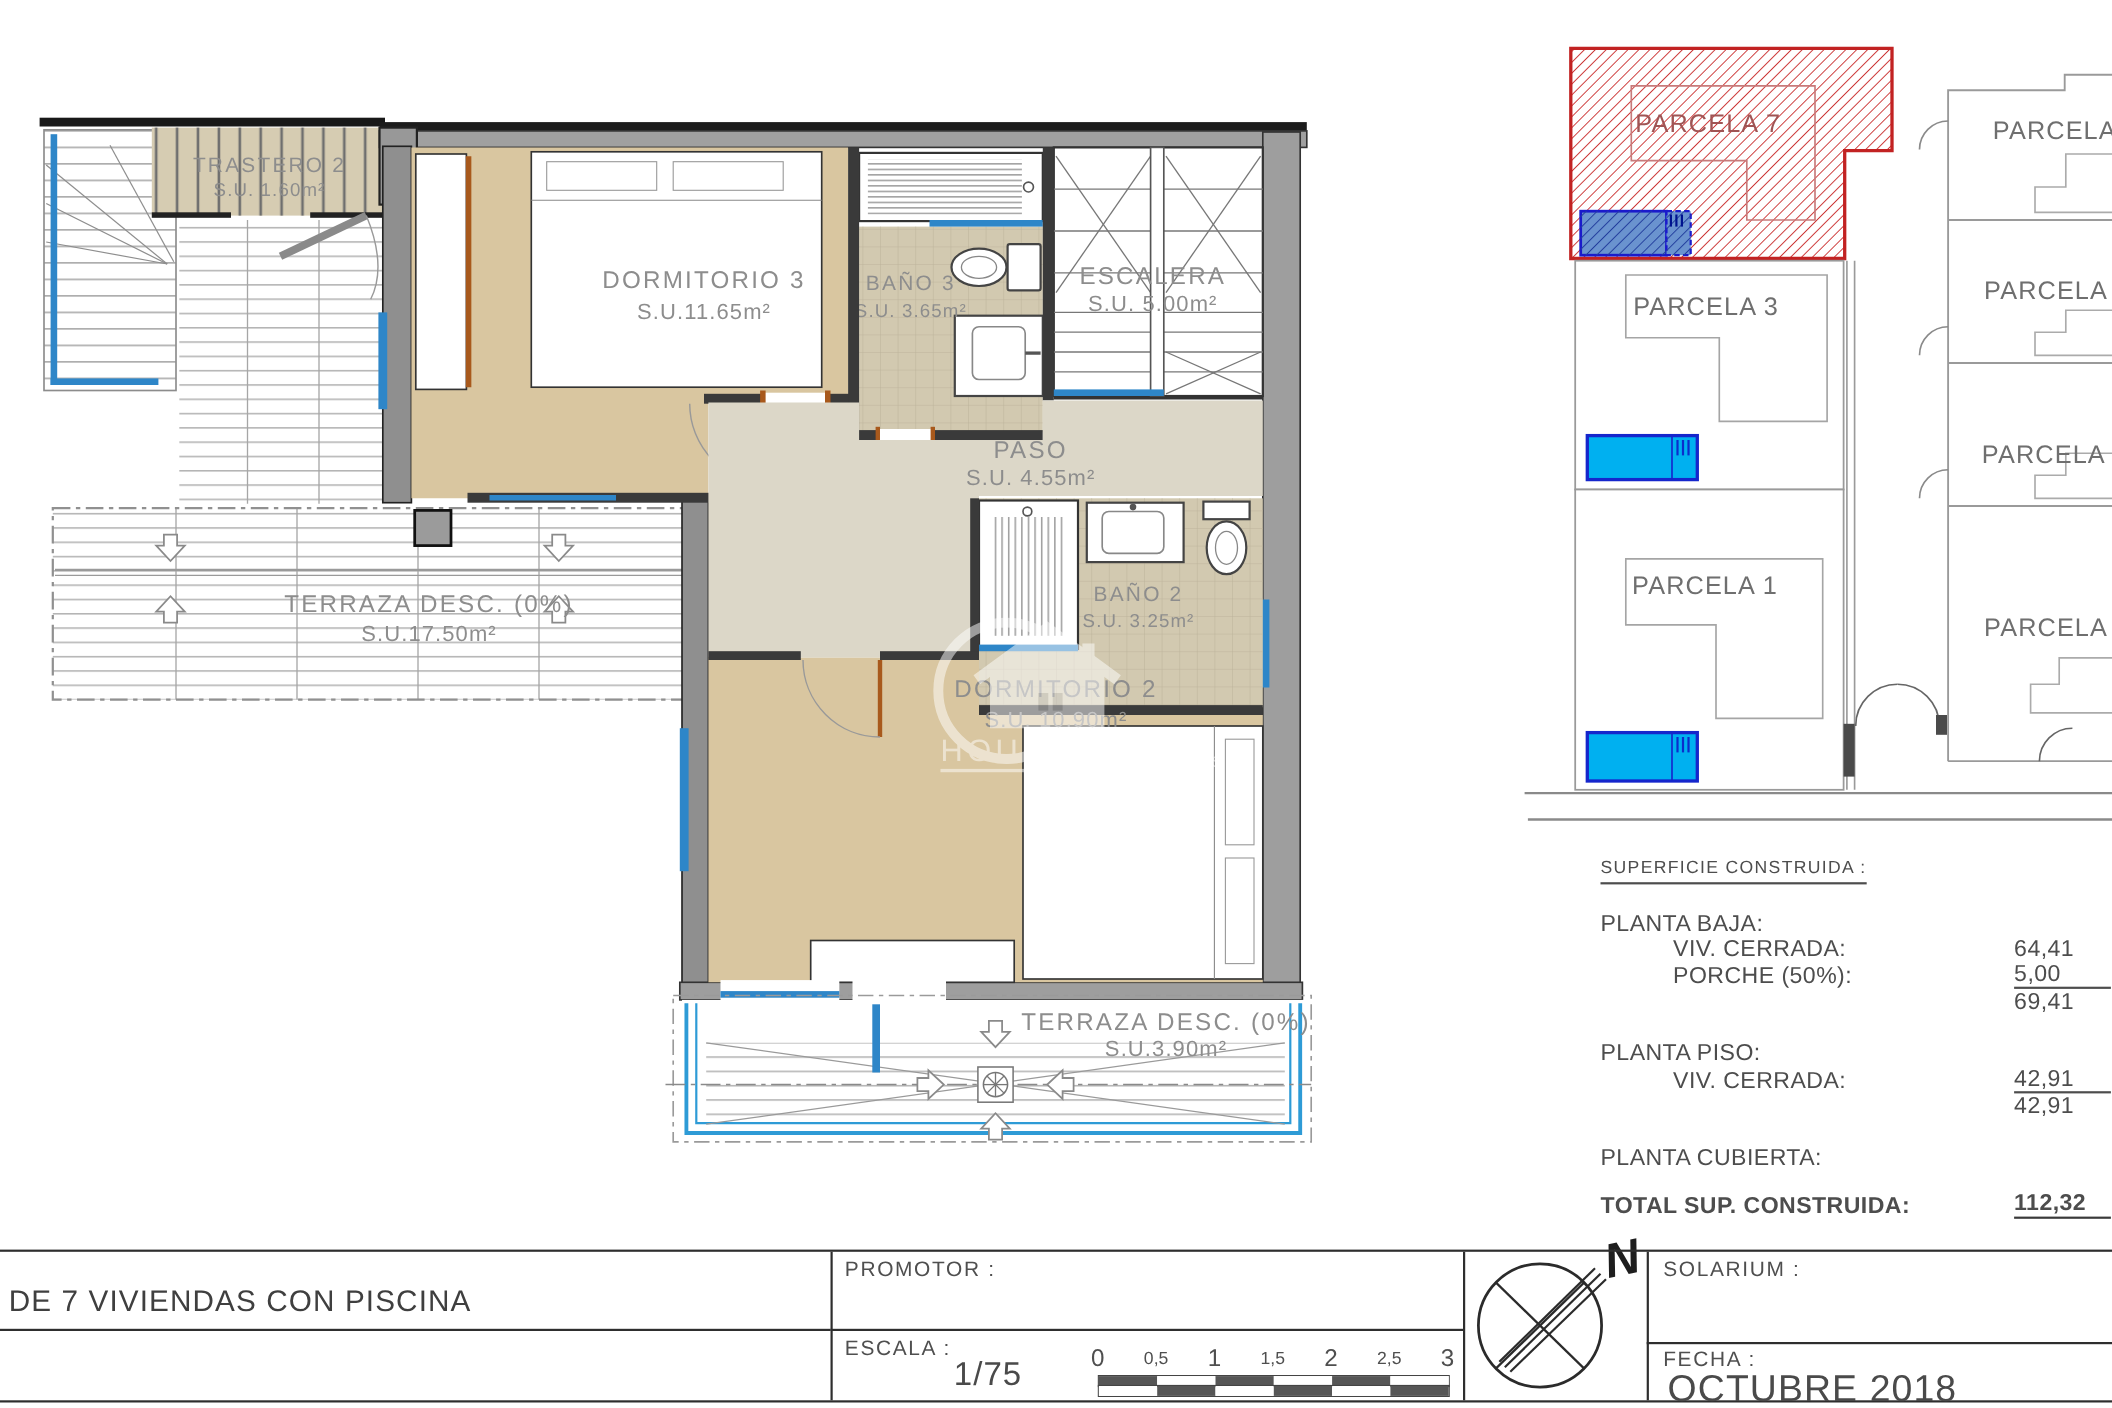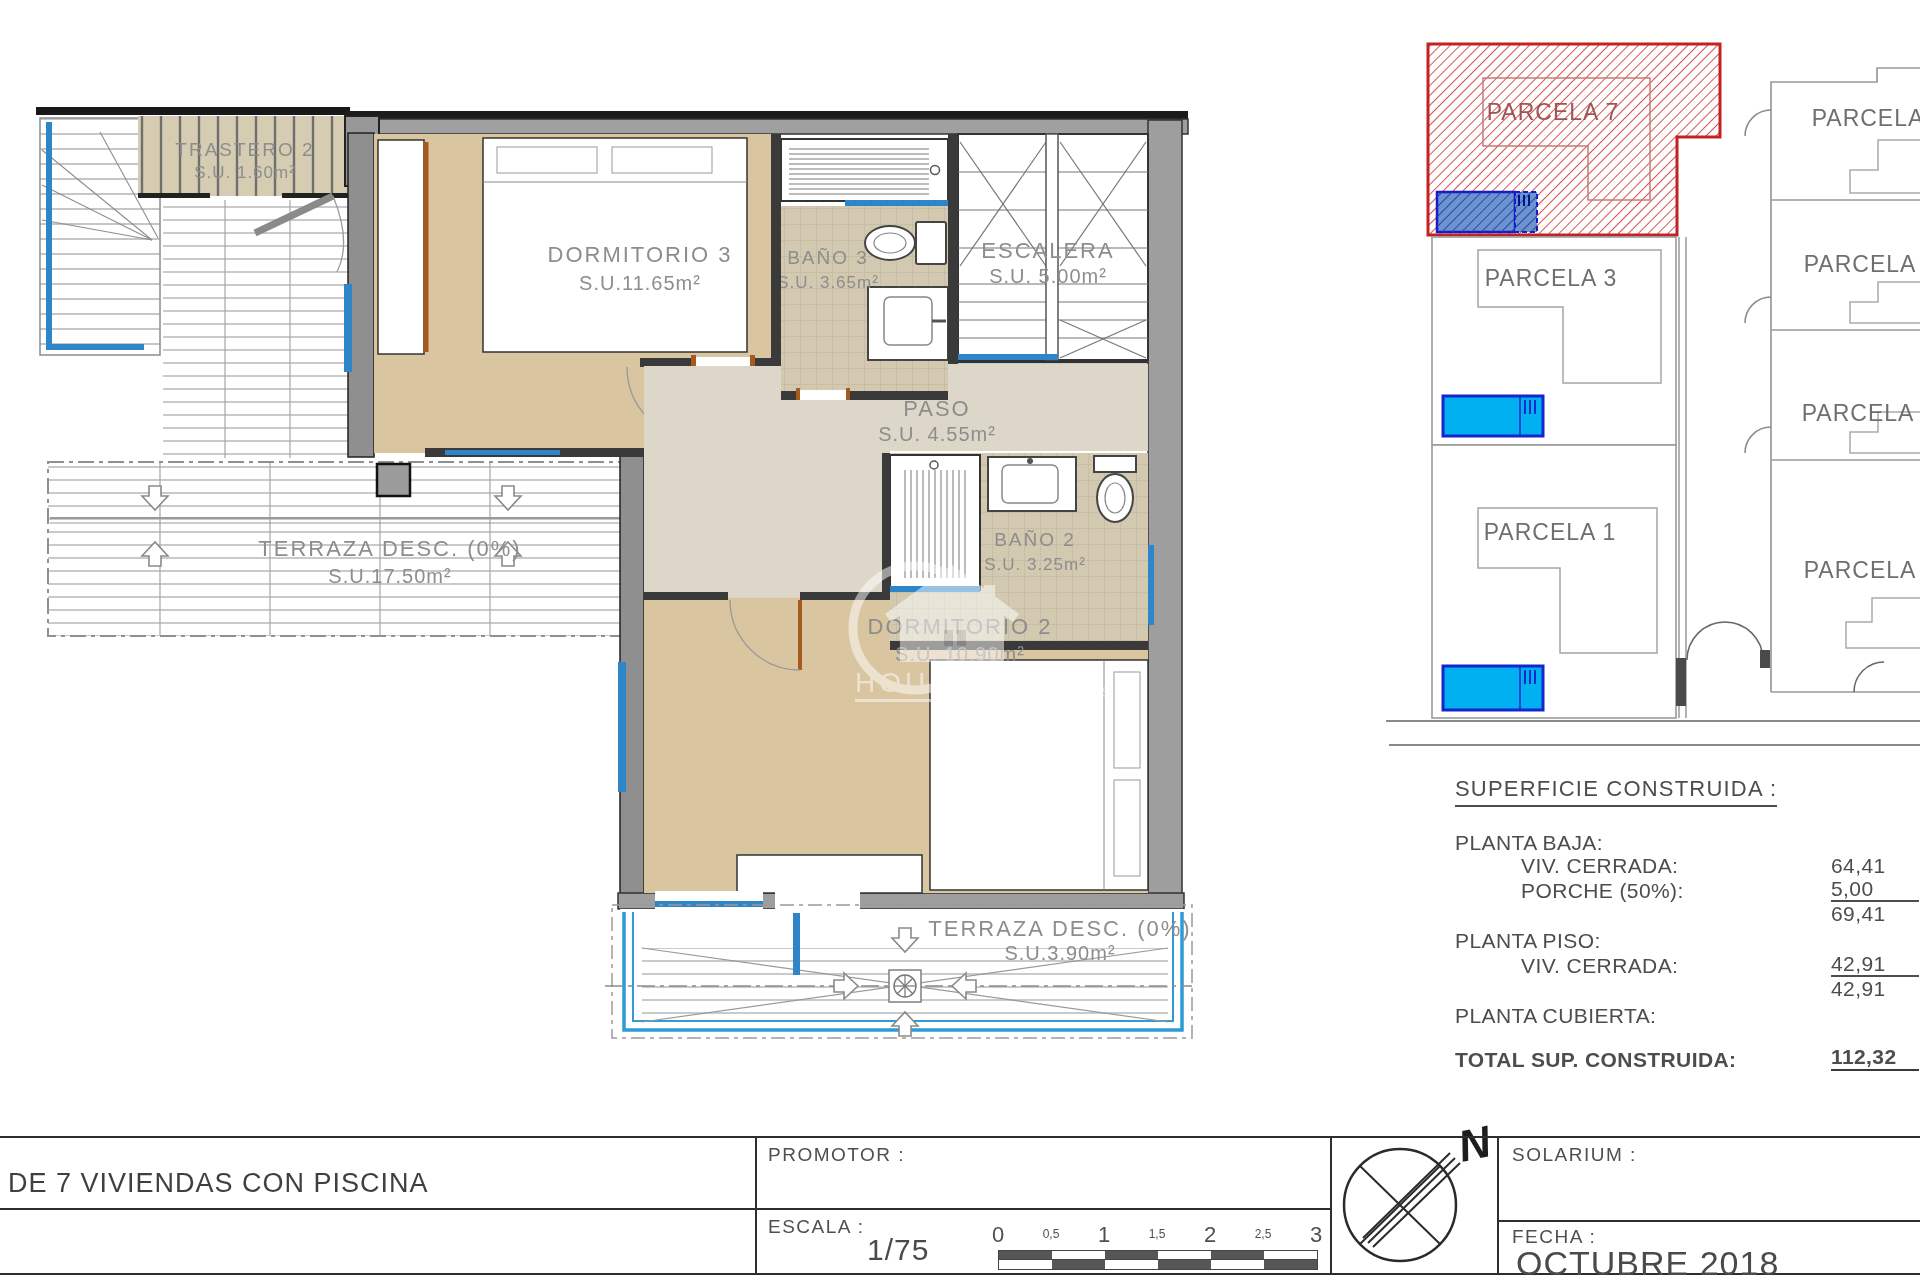--- a/index.html
+++ b/index.html
@@ -8,42 +8,42 @@
   svg text{font-family:"Liberation Sans",sans-serif;}
   .room-name{fill:#8d8d8d;font-size:22px;letter-spacing:2px;text-anchor:middle;}
   .room-area{fill:#8d8d8d;font-size:20px;letter-spacing:1px;text-anchor:middle;}
   .room-name.sm{font-size:19px;}
   .room-area.sm{font-size:17px;}
   .parcel-label{fill:#6f6f6f;font-size:23px;letter-spacing:1px;text-anchor:middle;}
   .parcel-label.red{fill:#a05454;}
   
   .sheet-table{position:absolute;left:1455px;top:776px;width:464px;color:#4d4d4d;
                font-size:21px;letter-spacing:.4px;}
-  .st-title{font-size:22px;letter-spacing:1.2px;border-bottom:2px solid #4d4d4d;
+  .st-title{font-size:16px;letter-spacing:1.2px;border-bottom:2px solid #4d4d4d;
             display:inline-block;padding-bottom:3px;margin-bottom:24px;}
   .st-row{display:flex;justify-content:space-between;align-items:flex-end;line-height:23px;}
   .st-row .lbl{white-space:nowrap;}
   .st-row.indent .lbl{padding-left:66px;}
   .st-val{min-width:88px;text-align:left;white-space:nowrap;}
   .st-val.rule{border-bottom:2px solid #4d4d4d;}
-  .st-sec{margin-top:4px;text-align:center;}
+  .st-sec{margin-top:24px;text-align:center;}
   .st-total{margin-top:18px;font-weight:bold;}
   .st-total .st-val{border-bottom:2.5px solid #3a3a3a;padding-bottom:1px;}
   
   .tb{position:absolute;left:0;top:1136px;width:1920px;height:135px;
       border-top:2px solid #2e2e2e;border-bottom:2px solid #2e2e2e;color:#4a4a4a;}
   .tb .vline{position:absolute;top:0;width:2px;height:100%;background:#2e2e2e;}
   .tb .hline{position:absolute;height:2px;background:#2e2e2e;}
   .tb-label{position:absolute;font-size:19px;letter-spacing:1.5px;color:#4f4f4f;}
   .tb-title{position:absolute;left:8px;top:30px;font-size:27px;letter-spacing:1px;color:#3f3f3f;}
   .tb-escala-val{position:absolute;left:843px;top:95px;font-size:30px;letter-spacing:1px;margin-left:24px;}
   .tb-fecha-val{position:absolute;left:1516px;top:106px;font-size:34px;letter-spacing:1px;}
   .tick{position:absolute;transform:translateX(-50%);color:#4f4f4f;}
   .tick.big{font-size:22px;}
-  .tick.small{font-size:12px;}
+  .tick.small{font-size:16px;}
   .bar-row{position:absolute;left:998px;width:318px;height:9px;border:1px solid #444;
            display:flex;}
   .bar-row span{width:53px;height:100%;display:block;}
   .seg-d{background:#565656;} .seg-w{background:#ffffff;}
 </style>
 </head>
 <body>
 
 <div class="page">
 

